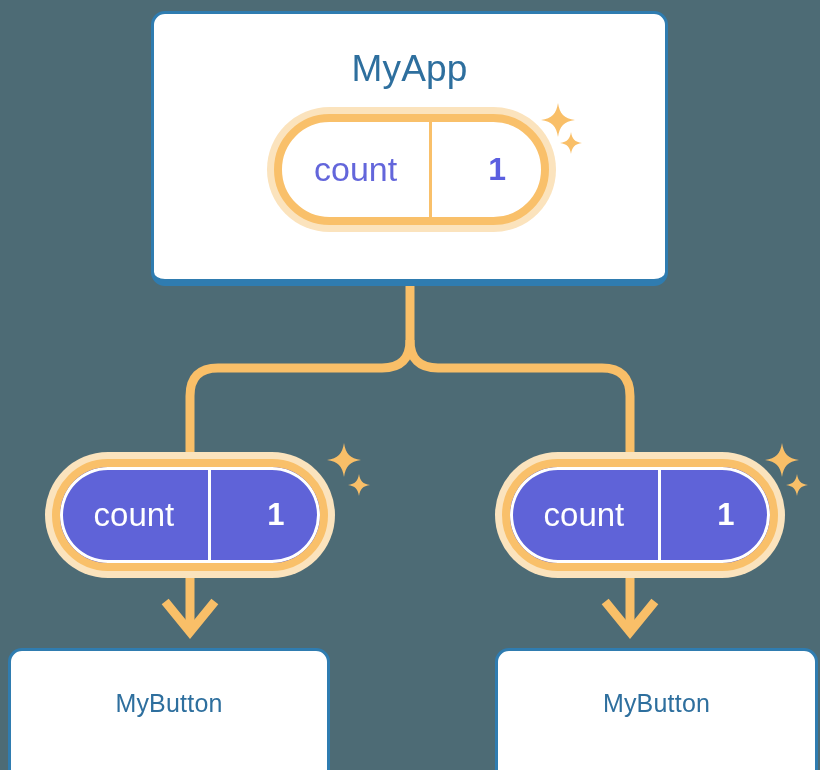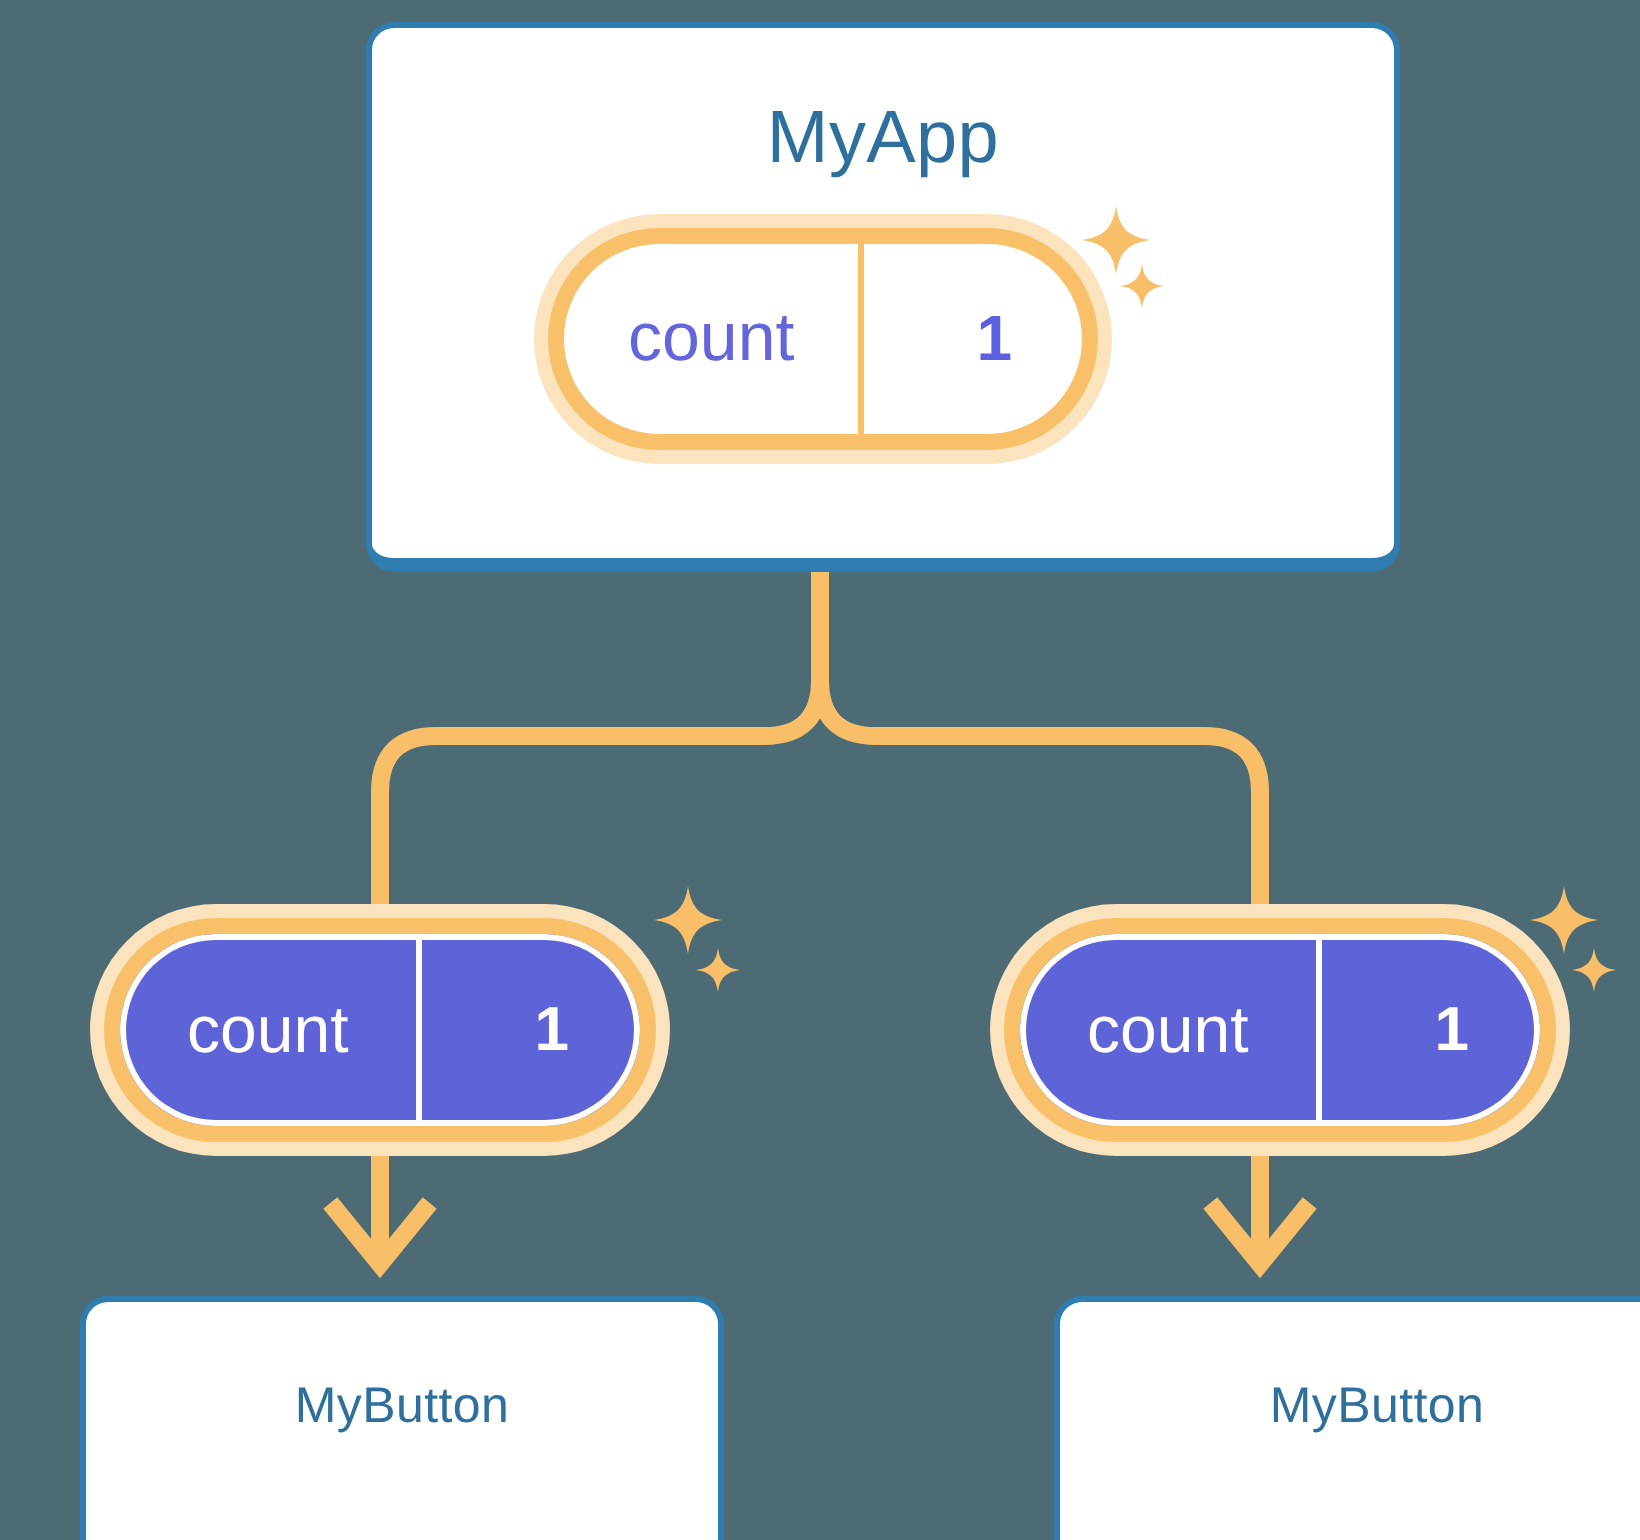--- a/index.html
+++ b/index.html
@@ -30,21 +30,20 @@
 
   
   .card {
     position: absolute;
     box-sizing: border-box;
     background: #ffffff;
     border: 3px solid #2f7cb0;
     border-bottom-width: 7px;
     border-radius: 14px;
     z-index: 3;
-    margin-left: 32px;
   }
   .card-title {
     color: #2e6f9e;
     text-align: center;
     letter-spacing: 0.2px;
   }
 
   #app-card {
     left: 151px;
     top: 11px;

